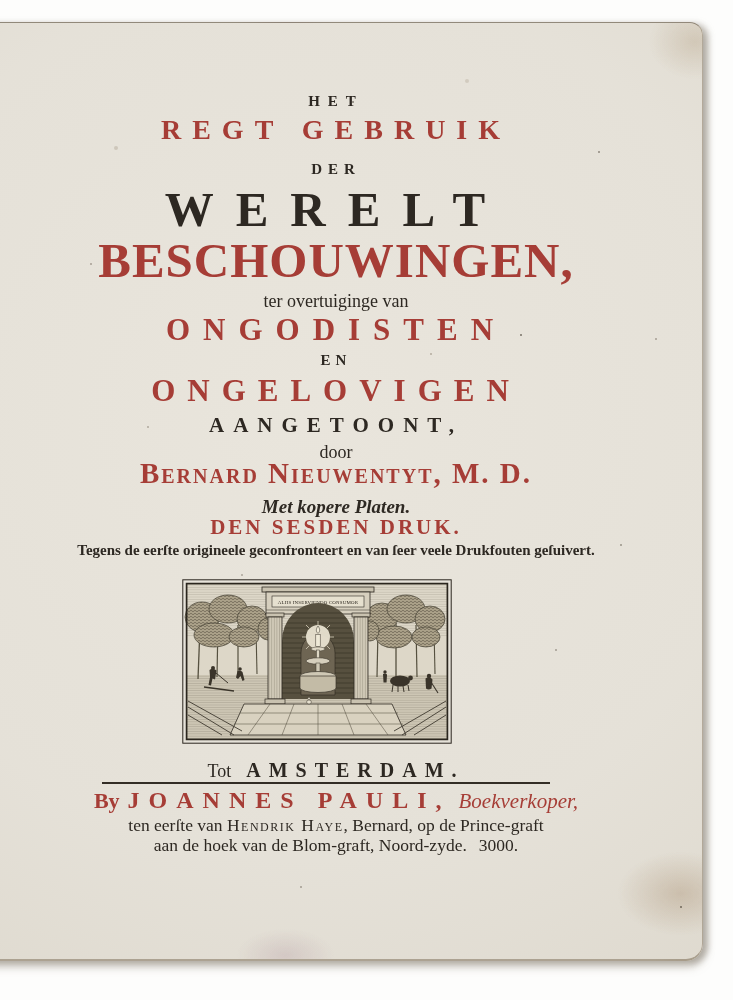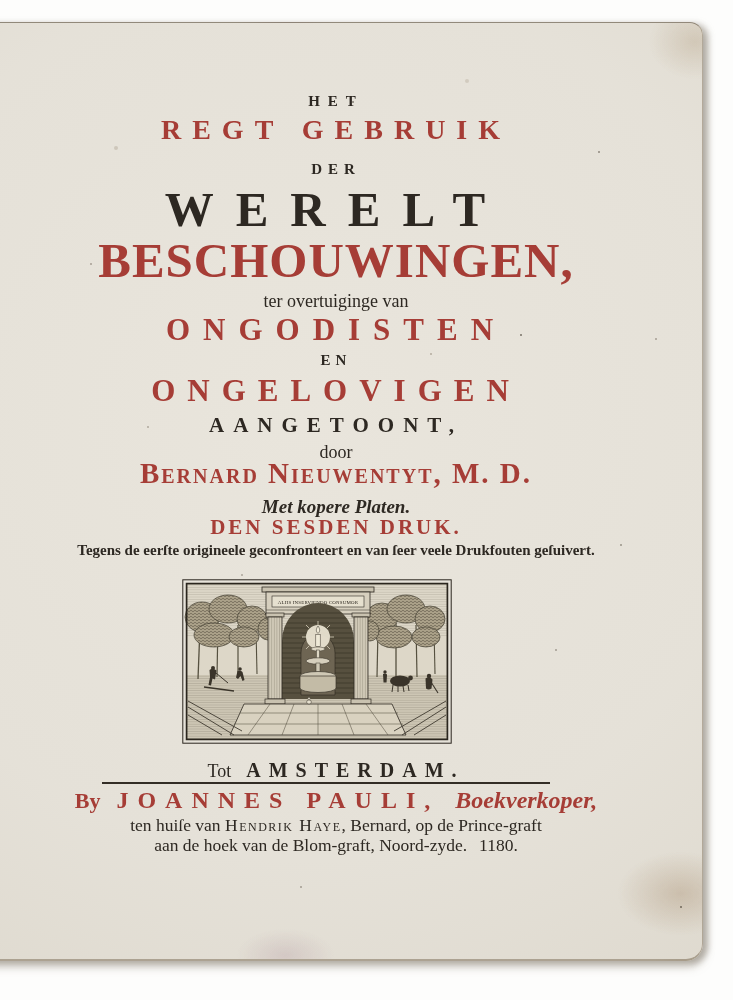--- a/index.html
+++ b/index.html
@@ -62,22 +62,22 @@
   .l-druk  {top:494px;font-size:21px;font-weight:700;letter-spacing:3px;}
   .l-teg   {top:520px;font-size:15px;font-weight:600;}
   
   .engraving{position:absolute;top:556px;left:196px;width:270px;height:165px;}
   
   .l-tot   {top:737px;font-size:18px;}
   .l-tot .city{font-size:20px;letter-spacing:8px;margin-left:15px;font-weight:600;}
   .rule{position:absolute;top:759px;left:116px;width:448px;height:2px;background:#332d25;}
   .l-by    {top:765px;}
   .l-by .by-word{font-size:22px;font-weight:700;}
-  .l-by .pub{font-size:24px;font-weight:700;letter-spacing:9px;margin:0 16px;}
-  .l-by .role{font-size:24px;font-style:italic;font-weight:700;}
+  .l-by .pub{font-size:24px;font-weight:700;letter-spacing:9px;margin:0 8px;}
+  .l-by .role{font-size:21px;font-style:italic;font-weight:400;}
   .l-addr1 {top:794px;font-size:17.5px;}
   .l-addr1 .sc{font-variant:small-caps;letter-spacing:1.5px;}
   .l-addr2 {top:814px;font-size:17.5px;}
   .l-addr2 .year{margin-left:12px;}
 </style>
 </head>
 <body>
 
 <div class="leaf">
   <div class="foxing"></div>
@@ -266,18 +266,18 @@
         <rect x="4.6" y="4.6" width="260.8" height="155.8" fill="none" stroke="#2b261e" stroke-width="1.7"></rect>
       </svg>
     </div>
 
     <div class="ln l-tot"><span>Tot</span><span class="city">AMSTERDAM.</span></div>
 
     <div class="rule"></div>
 
     <div class="ln l-by red"><span class="by-word">By</span><span class="pub">JOANNES PAULI,</span><span class="role">Boekverkoper,</span></div>
 
-    <div class="ln l-addr1"><span>ten huiſe van </span><span class="sc">Hendrik Haye</span><span>, Bernard, op de Prince-graft</span></div>
-
-    <div class="ln l-addr2"><span>aan de hoek van de Blom-graft, Noord-zyde.</span><span class="year">1180.</span></div>
+    <div class="ln l-addr1"><span>ten eerſte van </span><span class="sc">Hendrik Haye</span><span>, Bernard, op de Prince-graft</span></div>
+
+    <div class="ln l-addr2"><span>aan de hoek van de Blom-graft, Noord-zyde.</span><span class="year">3000.</span></div>
 
   </div>
 </div>
 
 </body></html>

